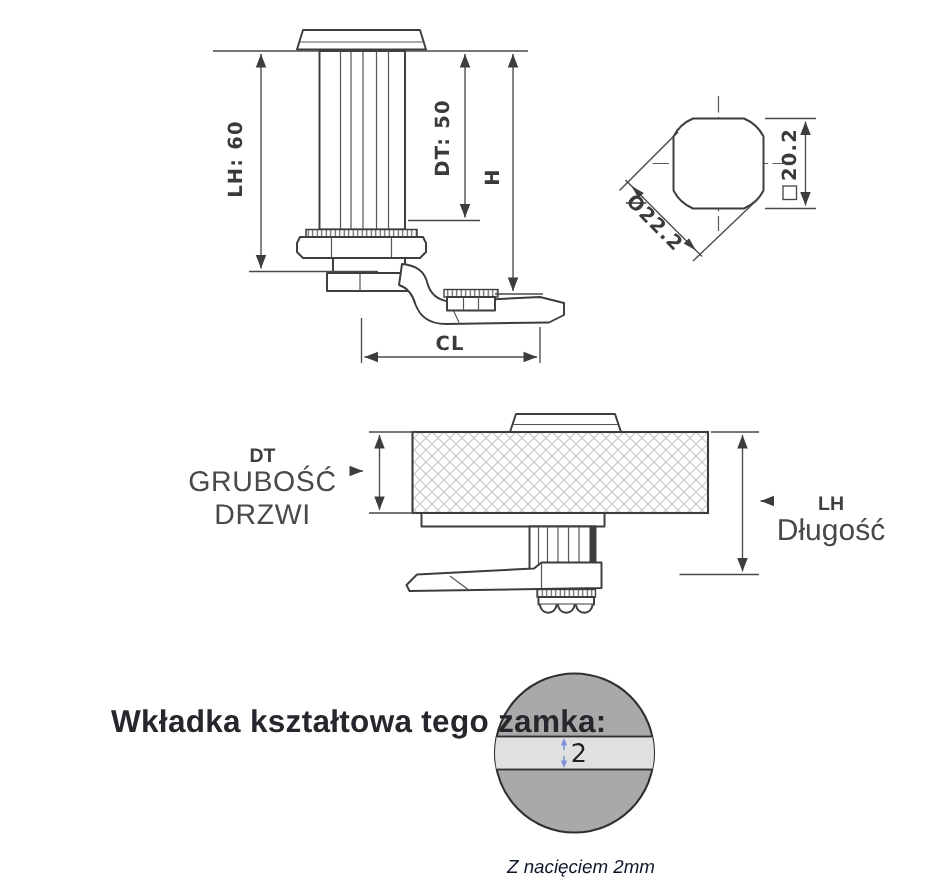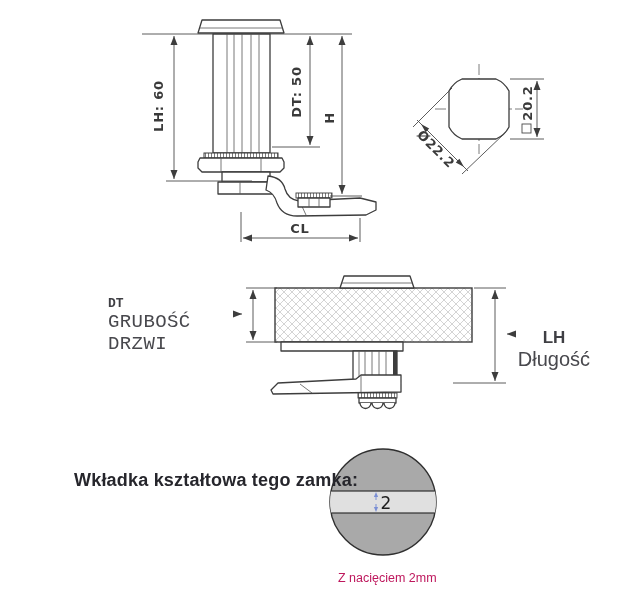--- a/index.html
+++ b/index.html
@@ -10,26 +10,26 @@
   .thin{stroke:#555555;stroke-width:0.8;fill:none;}
   .dim{stroke:#4a4a4a;stroke-width:0.9;fill:none;}
   .cline{stroke:#5a5a5a;stroke-width:0.8;fill:none;stroke-dasharray:11 3 3 3;}
   .dark{fill:#3d3d3d;stroke:none;}
   .dimtext{font-family:"DejaVu Sans","Liberation Sans",sans-serif;font-weight:bold;
            font-size:13px;fill:#3a3a3a;letter-spacing:0.8px;}
   .overlay{position:absolute;color:#48484d;}
   .lbl-bold{font-weight:bold;font-size:13px;color:#3f3f44;}
   .lbl{font-size:19px;letter-spacing:0.4px;}
   .lbl2{font-size:20px;line-height:1.12;}
-  #dt-label{left:108px;top:296px;width:134px;font-family:Liberation Mono, monospace;}
+  #dt-label{left:108px;top:296px;width:134px;text-align:center;}
   #lh-label{left:506px;top:328px;width:96px;text-align:center;}
-  #lh-label .lbl-bold{font-size:17px;}
-  #insert-heading{left:74px;top:470px;font-weight:bold;font-size:18px;color:#26262c;
+  #lh-label .lbl-bold{font-size:13px;}
+  #insert-heading{left:74px;top:470px;font-weight:bold;font-size:21px;color:#26262c;
                   letter-spacing:0.2px;}
-  #insert-caption{left:338px;top:571px;font-size:12.5px;color:#be185d;}
+  #insert-caption{left:338px;top:571px;font-size:12.5px;color:#0f172a;font-style:italic;}
 </style>
 </head>
 <body>
 
 <div id="stage">
 
 <svg width="631" height="590" viewBox="0 0 631 590">
   <defs>
     <marker id="arr" viewBox="0 0 10 8" markerWidth="10" markerHeight="8" refX="9.5" refY="4" orient="auto-start-reverse" markerUnits="userSpaceOnUse">
       <path d="M0.5,0.5 L9.5,4 L0.5,7.5 Z" fill="#3d3d3d"></path>

